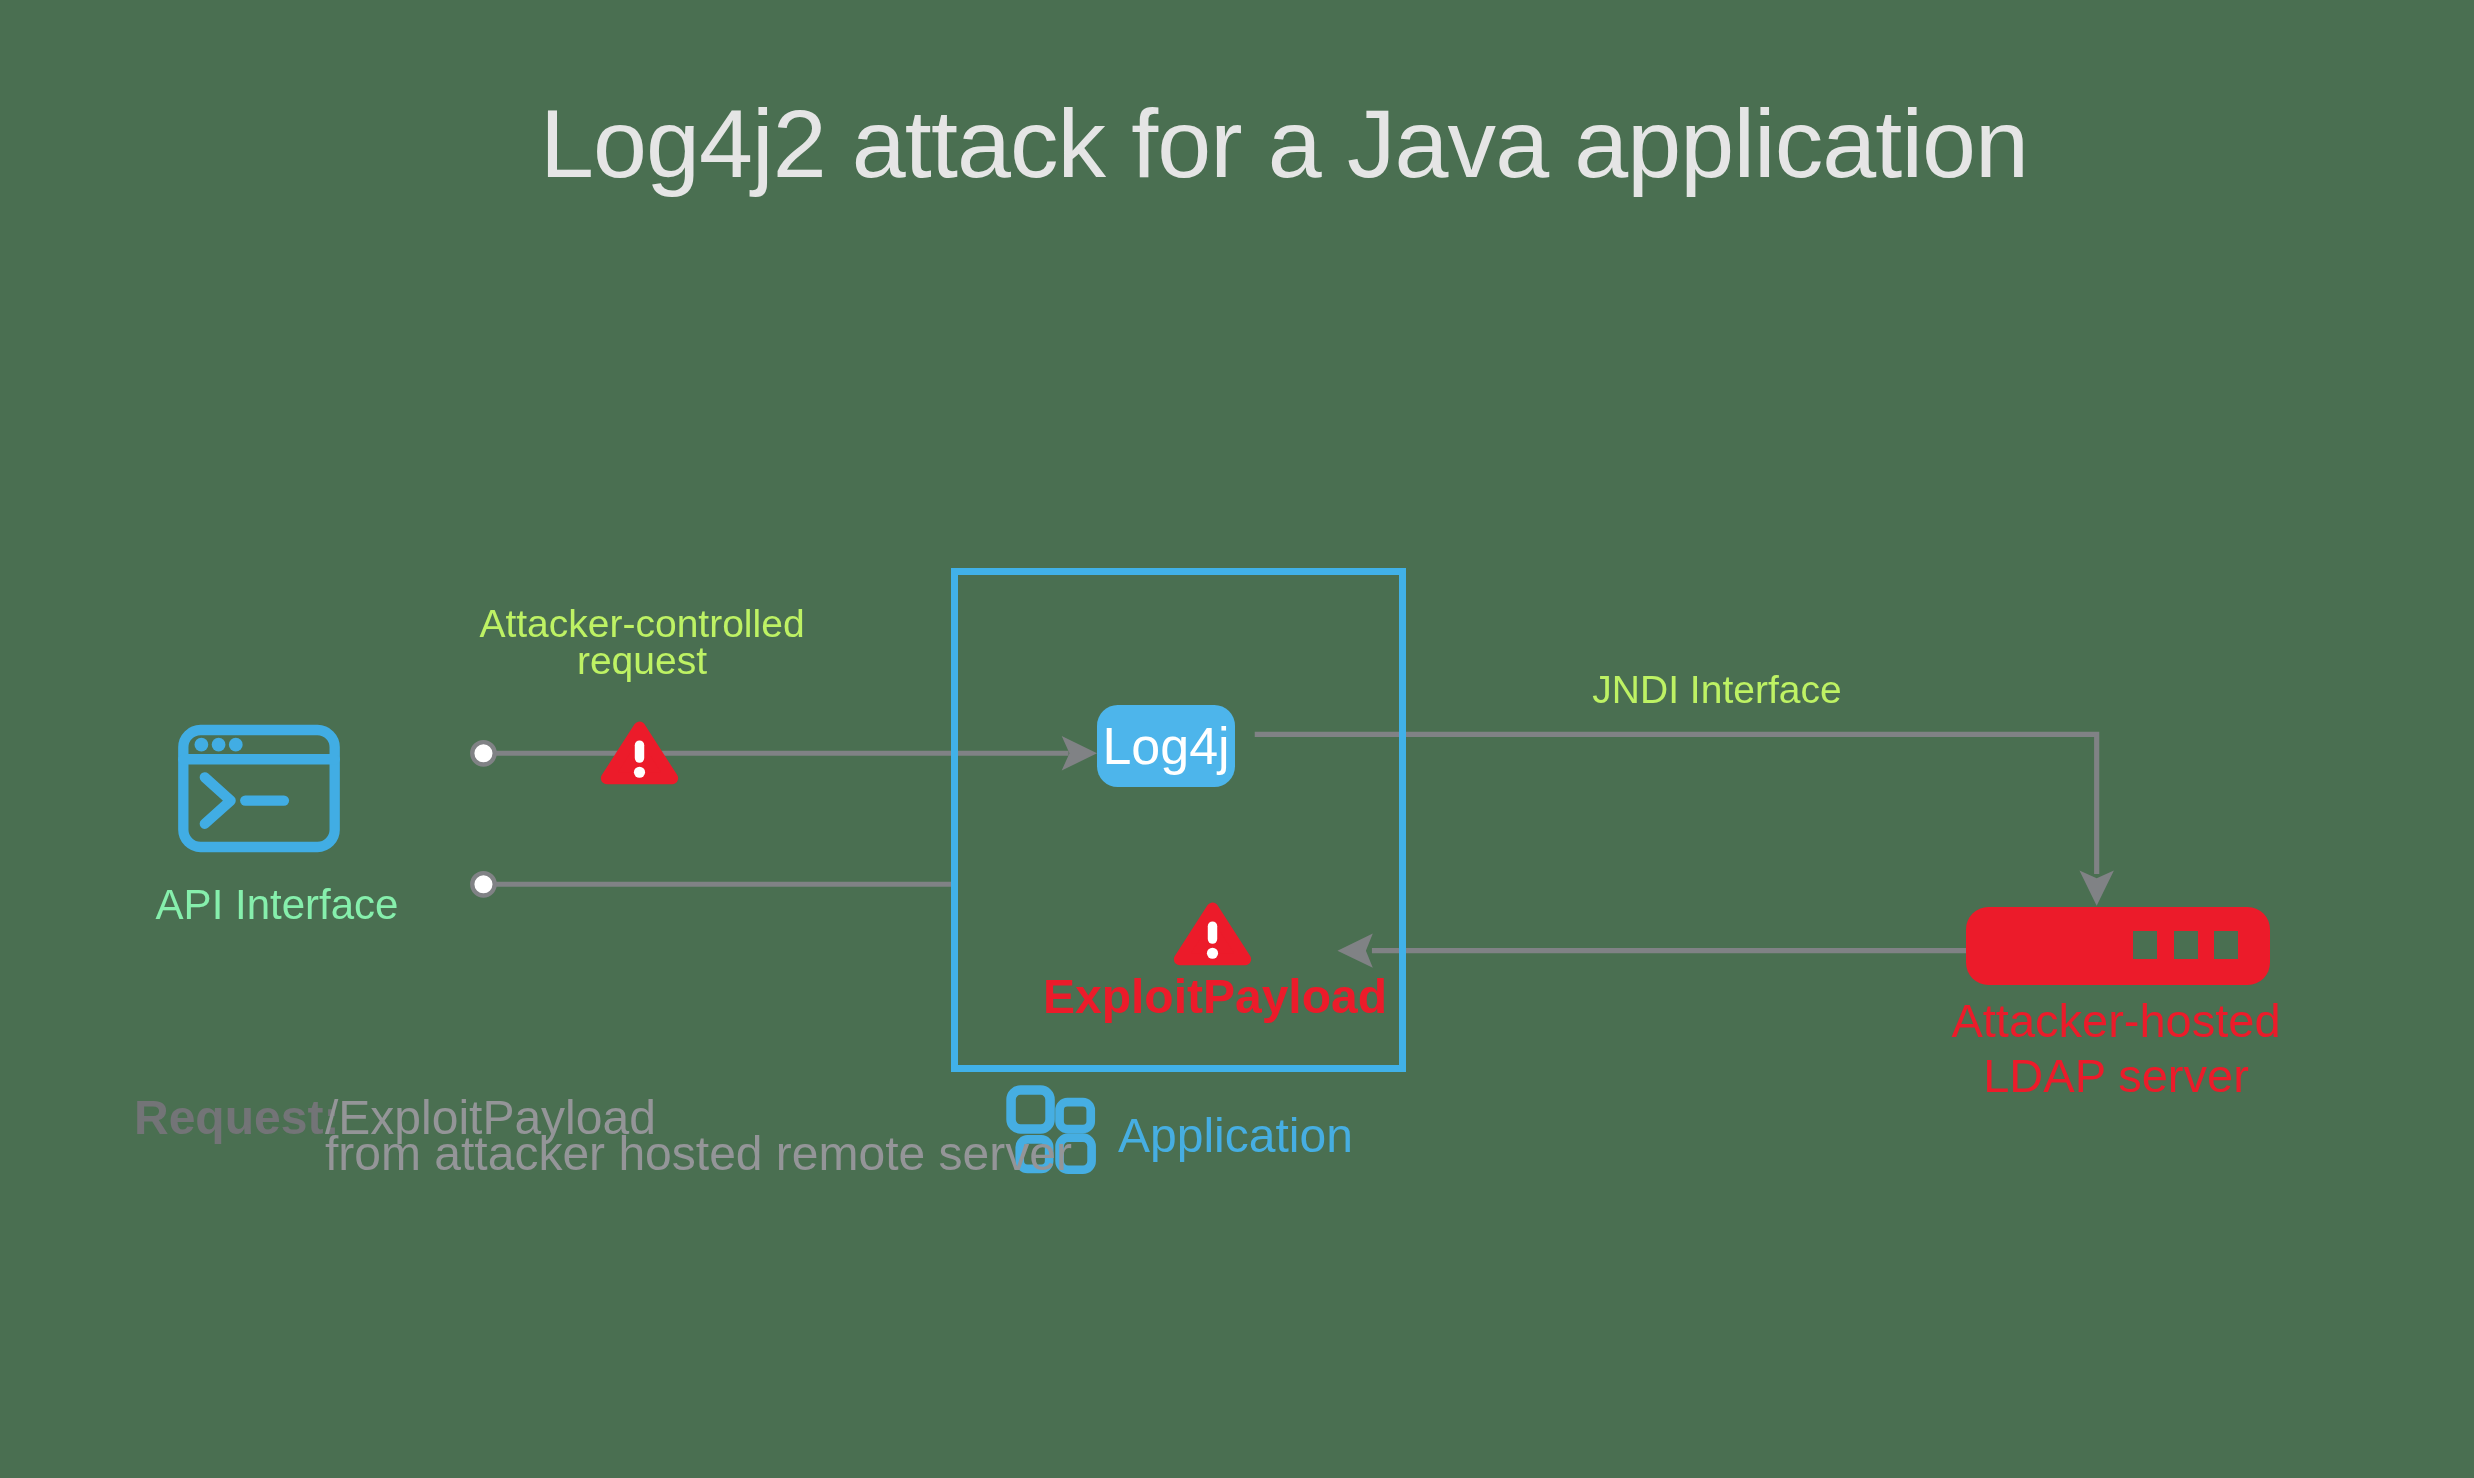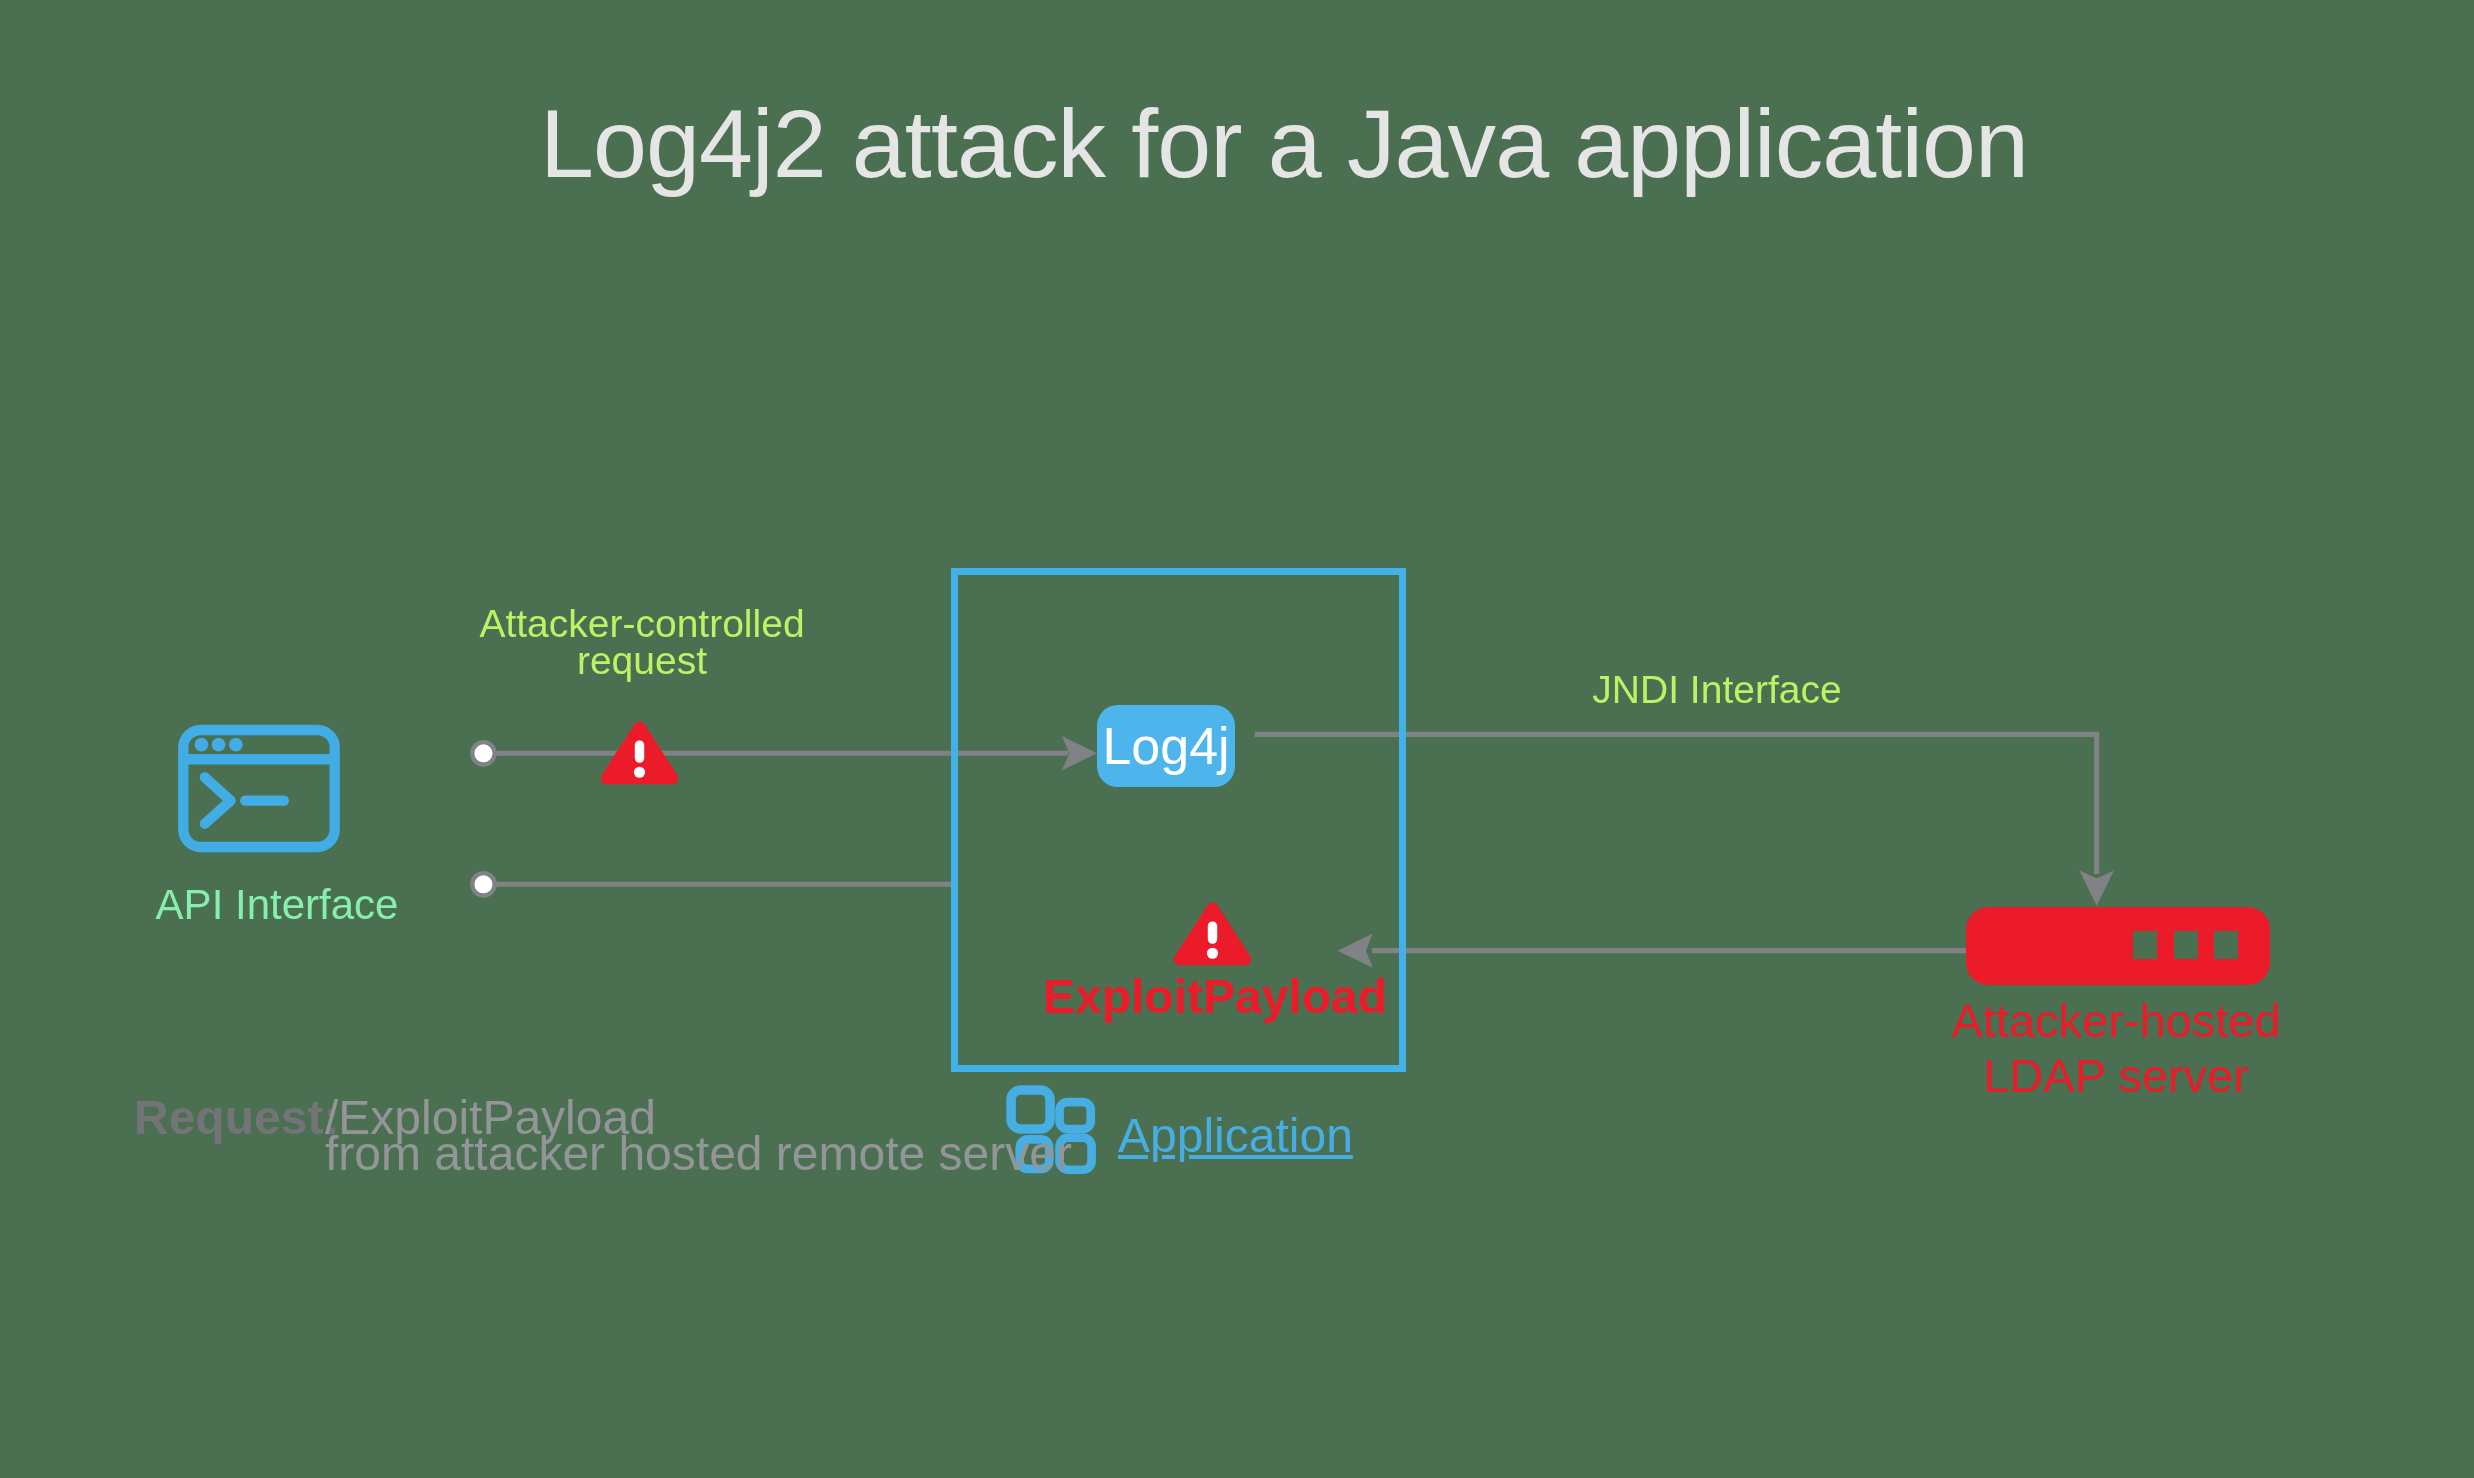--- a/index.html
+++ b/index.html
@@ -41,21 +41,21 @@
   .server .vent{position:absolute;top:24px;width:24px;height:28.4px;background:#4a6f51;}
   .server .v1{left:167px;} .server .v2{left:208px;} .server .v3{left:248px;}
 
   
   .gray-label{color:#bef264;font-size:39px;line-height:37px;}
   .attacker-label{left:642px;top:605px;}
   .jndi-label{left:1717px;top:671px;}
   .api-label{left:277px;top:881px;color:#86efac;font-size:42px;}
   .exploit-label{left:1215px;top:969px;color:#ec1b2a;font-size:48px;font-weight:700;}
   .ldap-label{left:2116px;top:993px;color:#ec1b2a;font-size:47px;line-height:55px;}
-  .application-label{left:1118px;top:1108px;color:#46aee2;font-size:48px;text-decoration:underline;}
+  .application-label{left:1118px;top:1108px;color:#46aee2;font-size:48px;}
 
   
   .legend{left:134px;top:1100px;color:#949598;font-size:48px;line-height:36px;}
   .legend .row{display:flex;}
   .legend .lab{display:inline-block;width:191px;font-weight:700;color:#737477;}
   .legend .val{white-space:nowrap;}
 </style>
 </head>
 <body>
 

